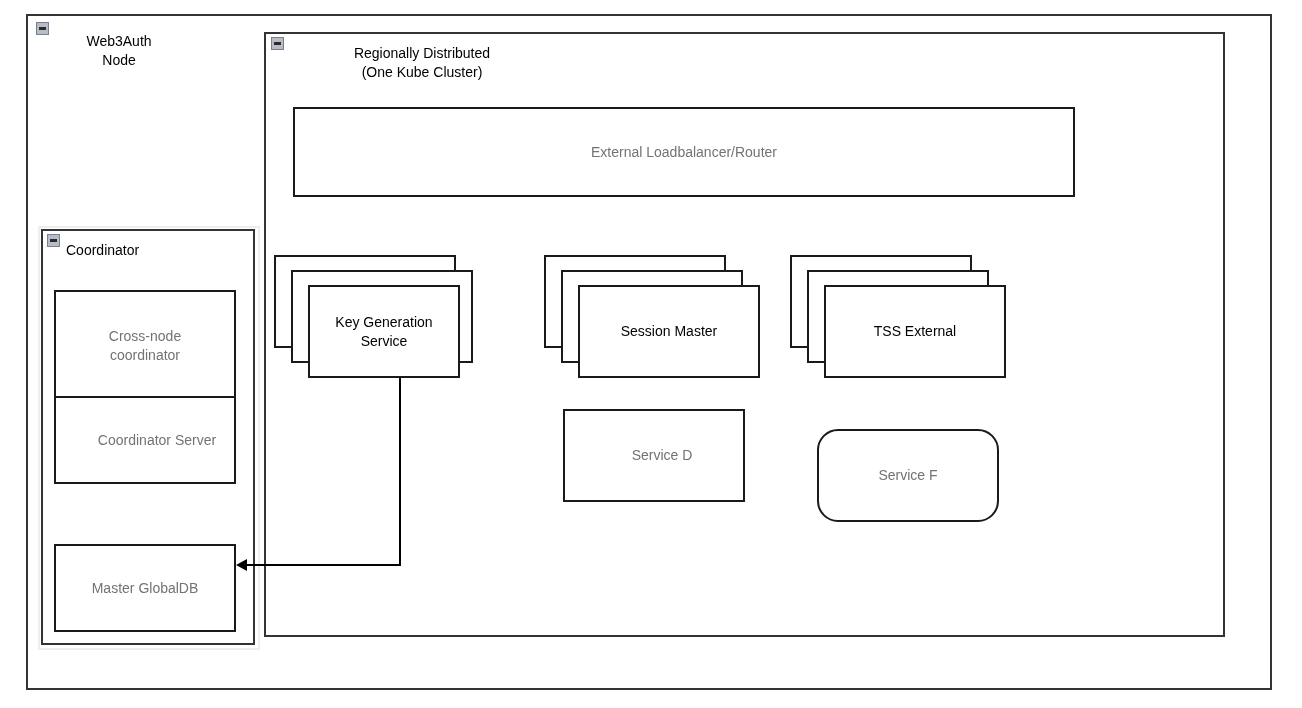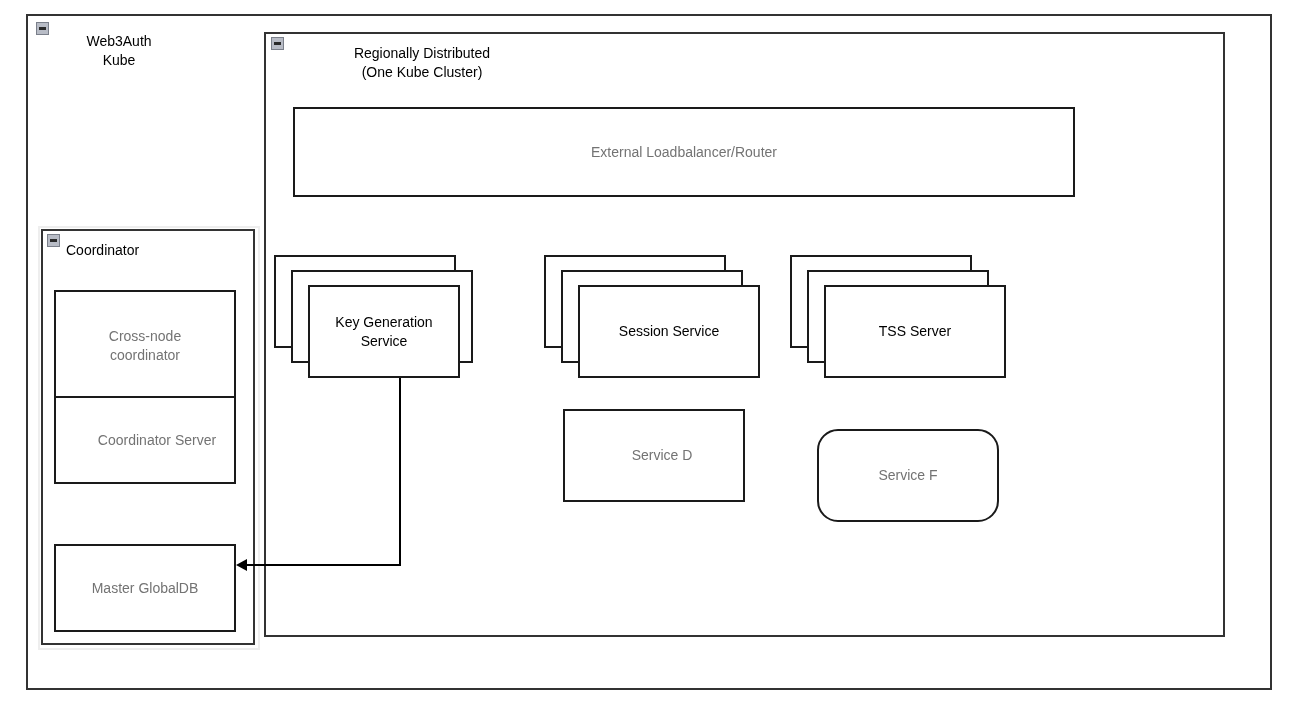--- a/index.html
+++ b/index.html
@@ -137,21 +137,21 @@
 
 <div id="canvas">
 
   <div class="container-box" style="left:26px; top:14px; width:1246px; height:676px;"></div>
 
   <div class="collapse-icon" style="left:36px; top:22px;">
       <i></i>
     </div>
 
   <div class="c-title" style="left:54px; top:32px; width:130px;">Web3Auth
-Kube</div>
+Node</div>
 
   <div class="container-box" style="left:264px; top:32px; width:961px; height:605px;"></div>
 
   <div class="collapse-icon" style="left:271px; top:37px;">
       <i></i>
     </div>
 
   <div class="c-title" style="left:292px; top:44px; width:260px; text-align:center;">Regionally Distributed
 (One Kube Cluster)</div>
 
@@ -165,29 +165,29 @@
     <div class="front" style="left:34px; top:30px; width:152px; height:93px;">
       <span>Key Generation
 Service</span>
     </div>
   </div>
 
   <div class="stack" style="left:544px; top:255px; width:216px; height:123px;">
     <div class="layer" style="left:0px; top:0px; width:182px; height:93px;"></div>
     <div class="layer" style="left:17px; top:15px; width:182px; height:93px;"></div>
     <div class="front" style="left:34px; top:30px; width:182px; height:93px;">
-      <span>Session Service</span>
+      <span>Session Master</span>
     </div>
   </div>
 
   <div class="stack" style="left:790px; top:255px; width:216px; height:123px;">
     <div class="layer" style="left:0px; top:0px; width:182px; height:93px;"></div>
     <div class="layer" style="left:17px; top:15px; width:182px; height:93px;"></div>
     <div class="front" style="left:34px; top:30px; width:182px; height:93px;">
-      <span>TSS Server</span>
+      <span>TSS External</span>
     </div>
   </div>
 
   <div class="node" style="left:563px; top:409px; width:182px; height:93px;padding-left:16px;">
     <span>Service D</span>
   </div>
 
   <div class="node" style="left:817px; top:429px; width:182px; height:93px;border-radius:21px;">
     <span>Service F</span>
   </div>

